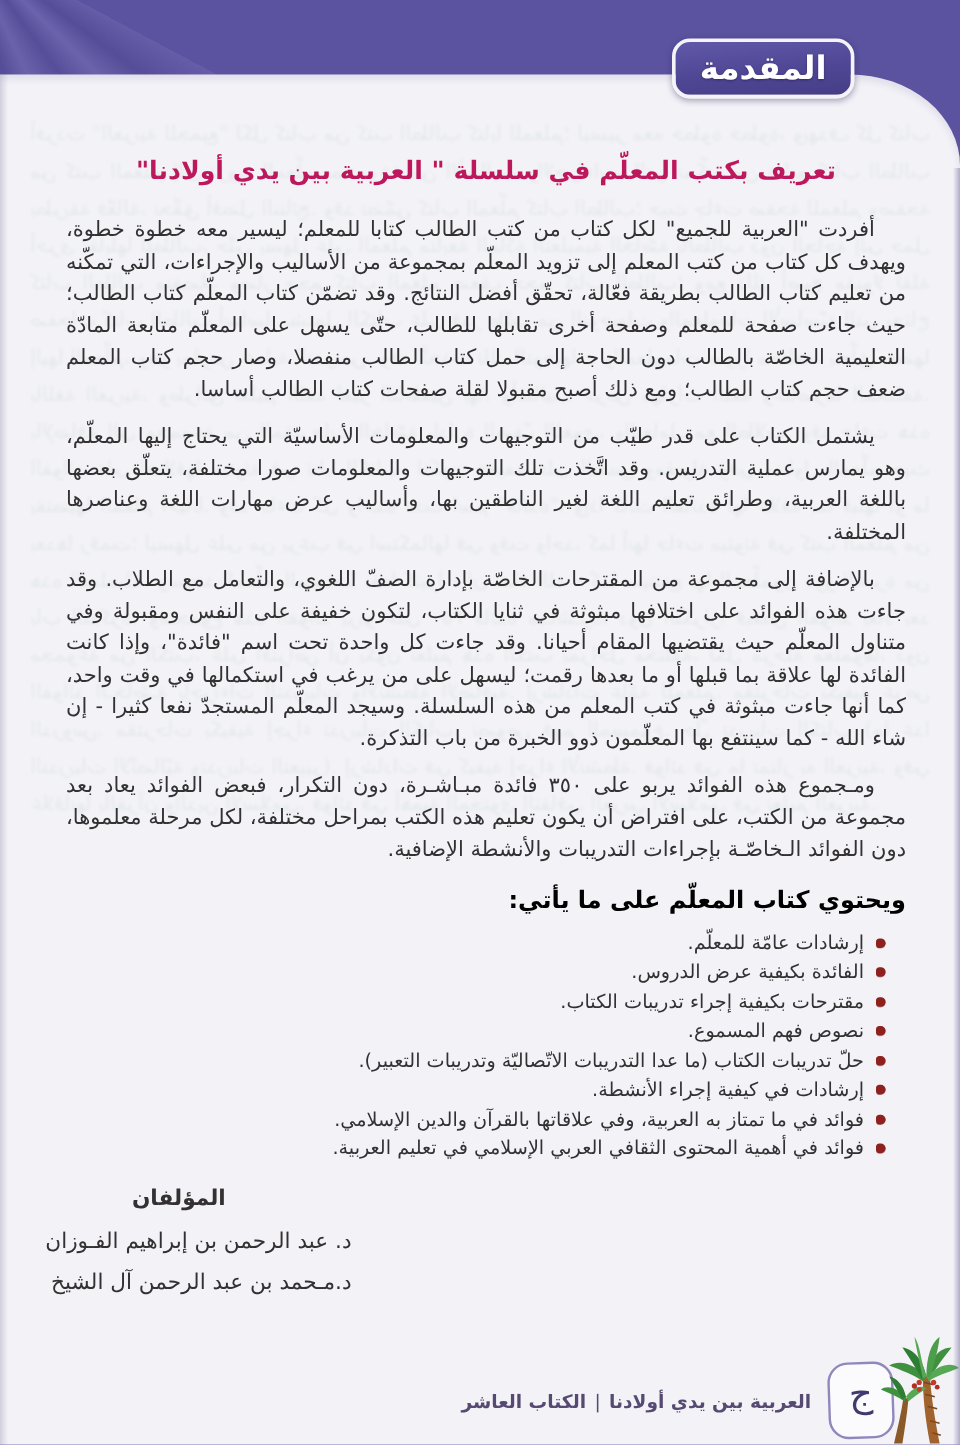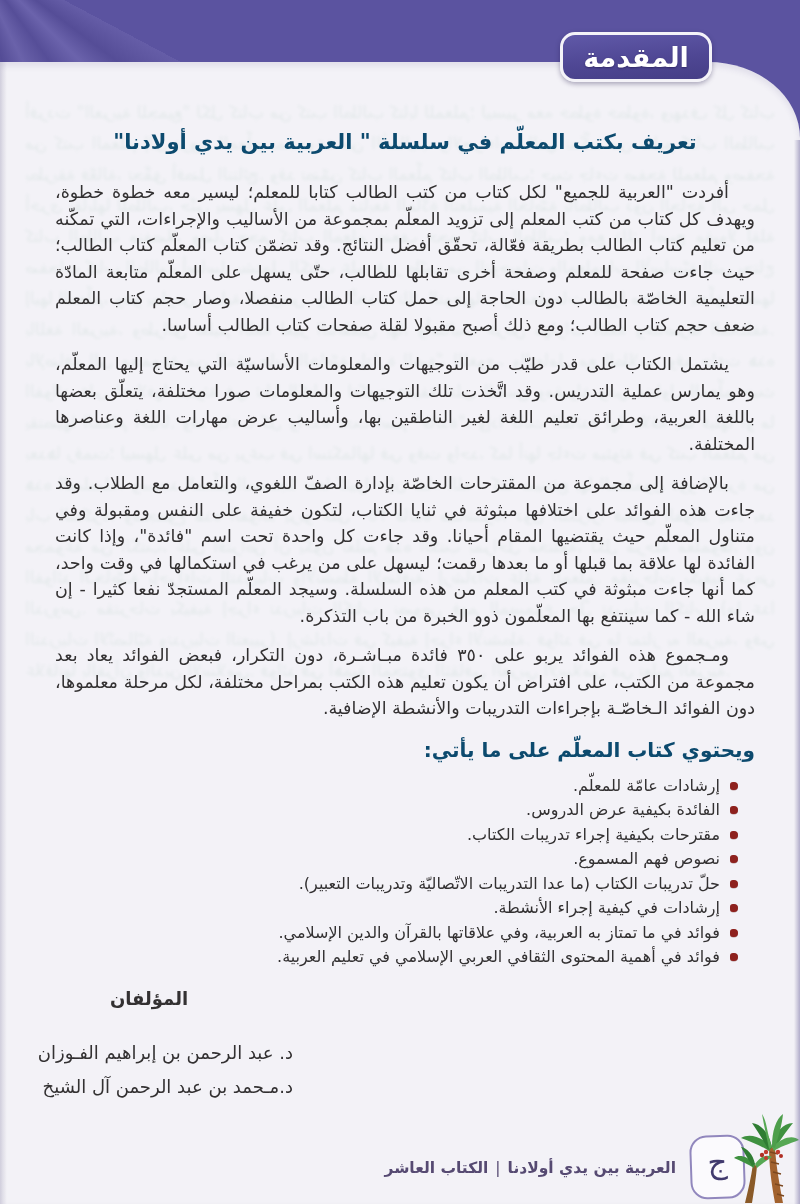--- a/index.html
+++ b/index.html
@@ -67,32 +67,32 @@
   }
 
   
   .content {
     position:absolute; top:0; left:0; right:0; bottom:0; z-index:2;
     padding:64px 45px 0 55px;
     color:#333132;
   }
   .main-title {
     text-align:center;
-    color:#0c4a6e;
+    color:#be185d;
     font-size:21px; font-weight:bold; line-height:32px;
     margin-bottom:21px;
   }
   .para {
     font-size:17.5px; line-height:26.5px;
     text-align:justify; text-align-last:right;
     text-indent:26px;
     margin-bottom:13px;
   }
   .list-heading {
-    color:#0c4a6e;
+    color:#000000;
     font-size:20px; font-weight:bold; line-height:30px;
     margin:4px 0 9px 0;
     text-align:right;
   }
   .toc-list { list-style:none; padding-right:17px; margin-bottom:16px; }
   .toc-list li {
     display:flex; align-items:flex-start;
     font-size:16px; line-height:24.5px;
   }
   .bullet-dot {
@@ -102,21 +102,21 @@
     box-shadow:0 0.5px 0 rgba(90,20,20,0.4);
   }
 
   .authors-block {
     width:232px;
     margin-right:auto; margin-left:6px; margin-top:10px;
   }
   .authors-heading {
     font-weight:bold; font-size:18px; line-height:26px;
     text-align:center; padding-right:56px;
-    margin-bottom:24px;
+    margin-bottom:6px;
   }
   .author-name { font-size:18px; line-height:34px; text-align:right; white-space:nowrap; }
 
   
   .footer { position:absolute; left:0; right:0; bottom:0; height:100px; z-index:4; }
   .footer-text {
     position:absolute; right:124px; bottom:27px;
     font-size:15.5px; font-weight:bold; color:#564a72; white-space:nowrap;
   }
   .footer-sep { display:inline-block; margin:0 7px; font-weight:normal; color:#564a72; }

